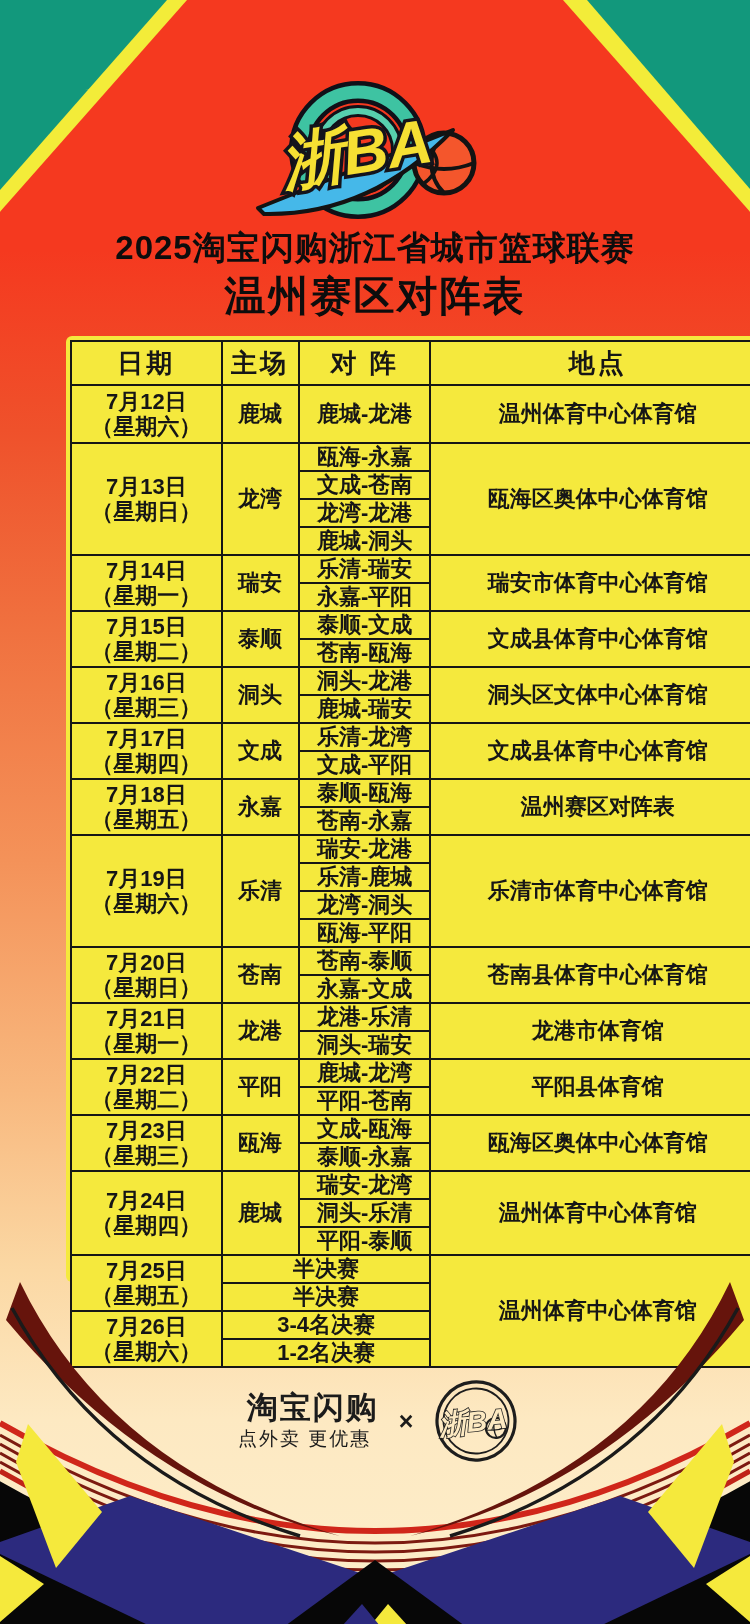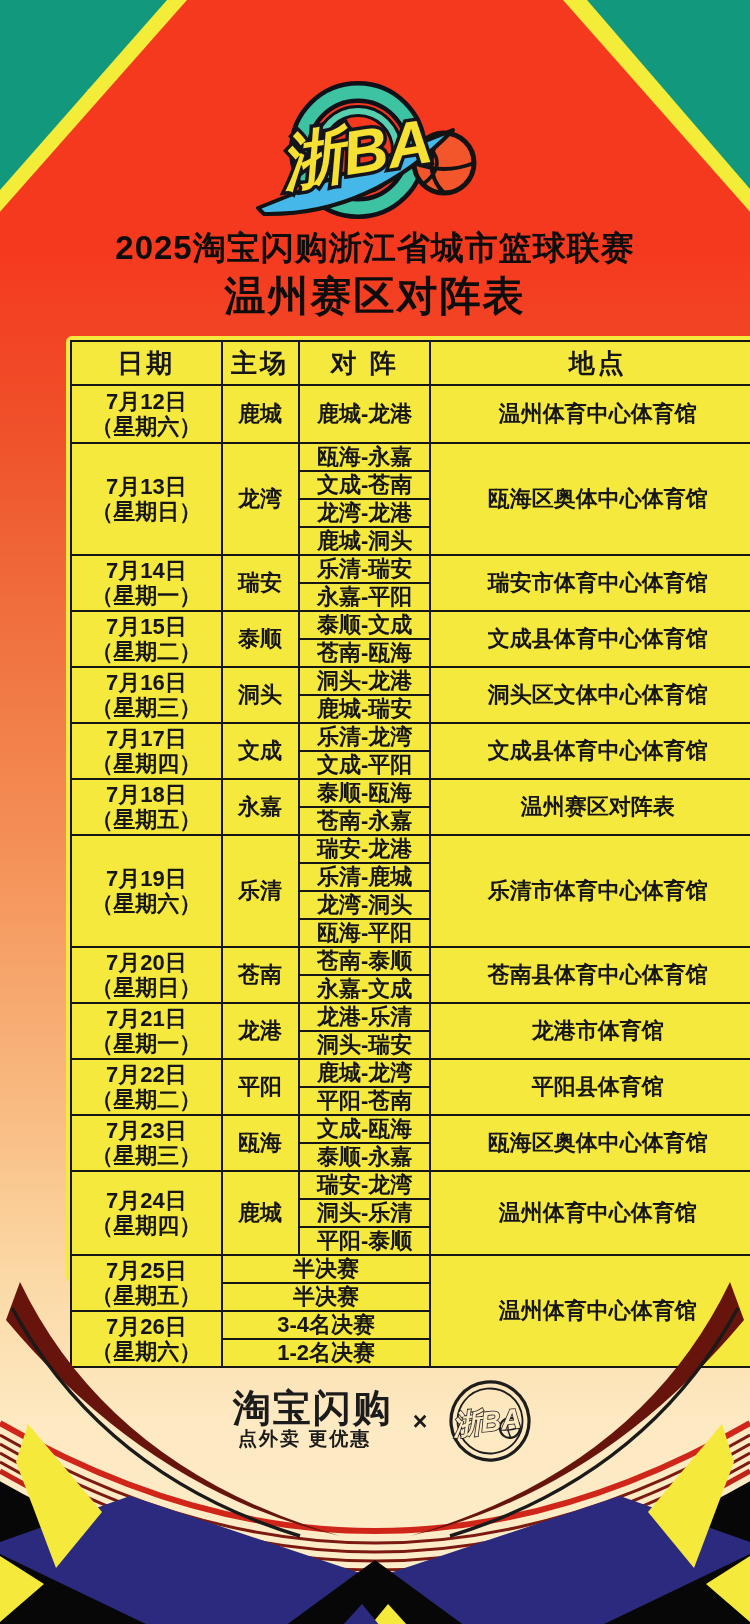--- a/index.html
+++ b/index.html
@@ -33,22 +33,22 @@
   table.sched td{font-size:22px;font-weight:700;line-height:24px;white-space:nowrap;}
   td.date-cell .d1,td.date-cell .d2{display:block;line-height:25px;}
   td.venue-cell{color:#8f1d0e;}
   tr.row-tall td{height:54px;}
   
   .footer-wrap{
     position:absolute;left:0;top:1378px;width:750px;display:flex;
     justify-content:center;align-items:center;gap:20px;z-index:3;color:#1b1b1b;
   }
   .brand-block{text-align:center;}
-  .brand-name{font-size:38px;font-weight:900;letter-spacing:2px;line-height:36px;margin-left:16px;}
-  .brand-tagline{font-size:19px;font-weight:700;letter-spacing:2px;line-height:26px;}
+  .brand-name{font-size:31px;font-weight:900;letter-spacing:2px;line-height:36px;margin-left:16px;}
+  .brand-tagline{font-size:19px;font-weight:400;letter-spacing:2px;line-height:26px;}
   .brand-x{font-size:25px;font-weight:900;}
   #bottom-deco{left:0;top:1224px;z-index:2;}
   svg{display:block;}
 </style>
 </head>
 <body>
 
 <div class="poster">
 
   <svg id="top-band" class="layer" width="750" height="240" viewBox="0 0 750 240">

